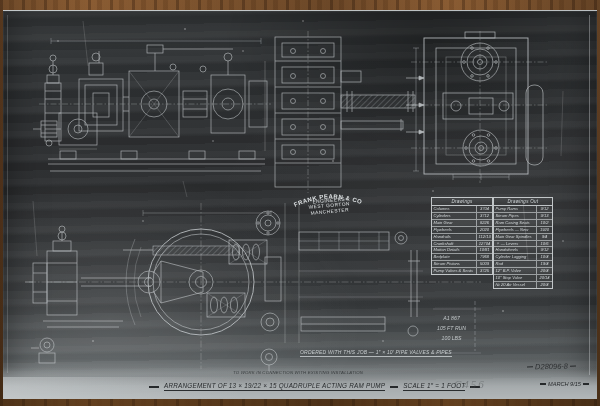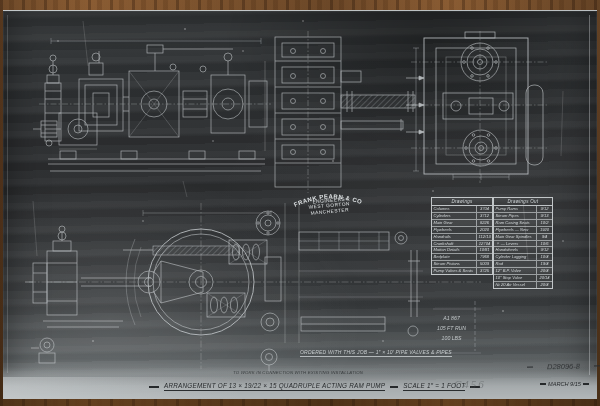--- a/index.html
+++ b/index.html
@@ -34,21 +34,21 @@
   .title-line{left:146px;top:371px;font-size:6.3px;letter-spacing:.25px;text-transform:uppercase;
     white-space:nowrap;display:flex;align-items:baseline;gap:5px;font-style:italic;}
   .u{border-bottom:.8px solid #2a2d2f;padding-bottom:.5px;}
   .conn-note{left:230px;top:359px;font-size:4.3px;letter-spacing:.2px;color:#383c3e;
     font-style:italic;text-transform:uppercase;white-space:nowrap;}
   .pencil{left:451px;top:367px;font-family:Liberation Serif, serif;font-size:11px;
     font-style:italic;color:rgba(70,75,77,.45);letter-spacing:2px;}
   .date{left:537px;top:370px;font-size:5.6px;font-style:italic;text-transform:uppercase;
     display:flex;align-items:center;gap:2px;white-space:nowrap;}
   .negnum{left:524px;top:351px;font-size:7.5px;font-style:italic;color:#2c2f31;
-    display:flex;align-items:center;gap:14px;transform:rotate(-1deg);white-space:nowrap;}
+    display:flex;align-items:center;gap:2px;transform:rotate(-1deg);white-space:nowrap;}
   
   .chalk{position:absolute;color:#ccd1d3;}
   .ordered{left:297px;top:338px;font-size:5px;font-style:italic;letter-spacing:.2px;
     text-transform:uppercase;border-bottom:.6px solid rgba(205,210,212,.8);
     padding-bottom:.5px;white-space:nowrap;color:#c6cbcd;}
   .duty{left:434px;top:302px;font-size:5.2px;font-style:italic;text-align:center;
     line-height:10px;text-transform:uppercase;color:#c2c7c9;}
   .stamp{left:288px;top:180px;width:76px;text-align:center;transform:rotate(-5deg);
     color:#dde1e3;text-transform:uppercase;}
   .stamp .s1{font-size:6px;font-weight:bold;letter-spacing:.6px;transform:rotate(-3deg);}

